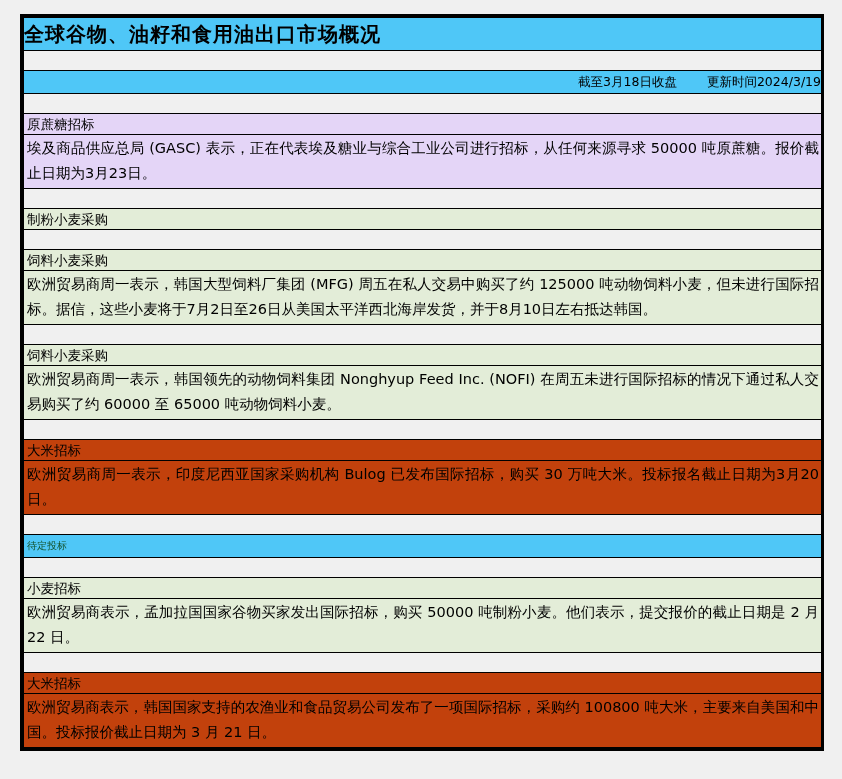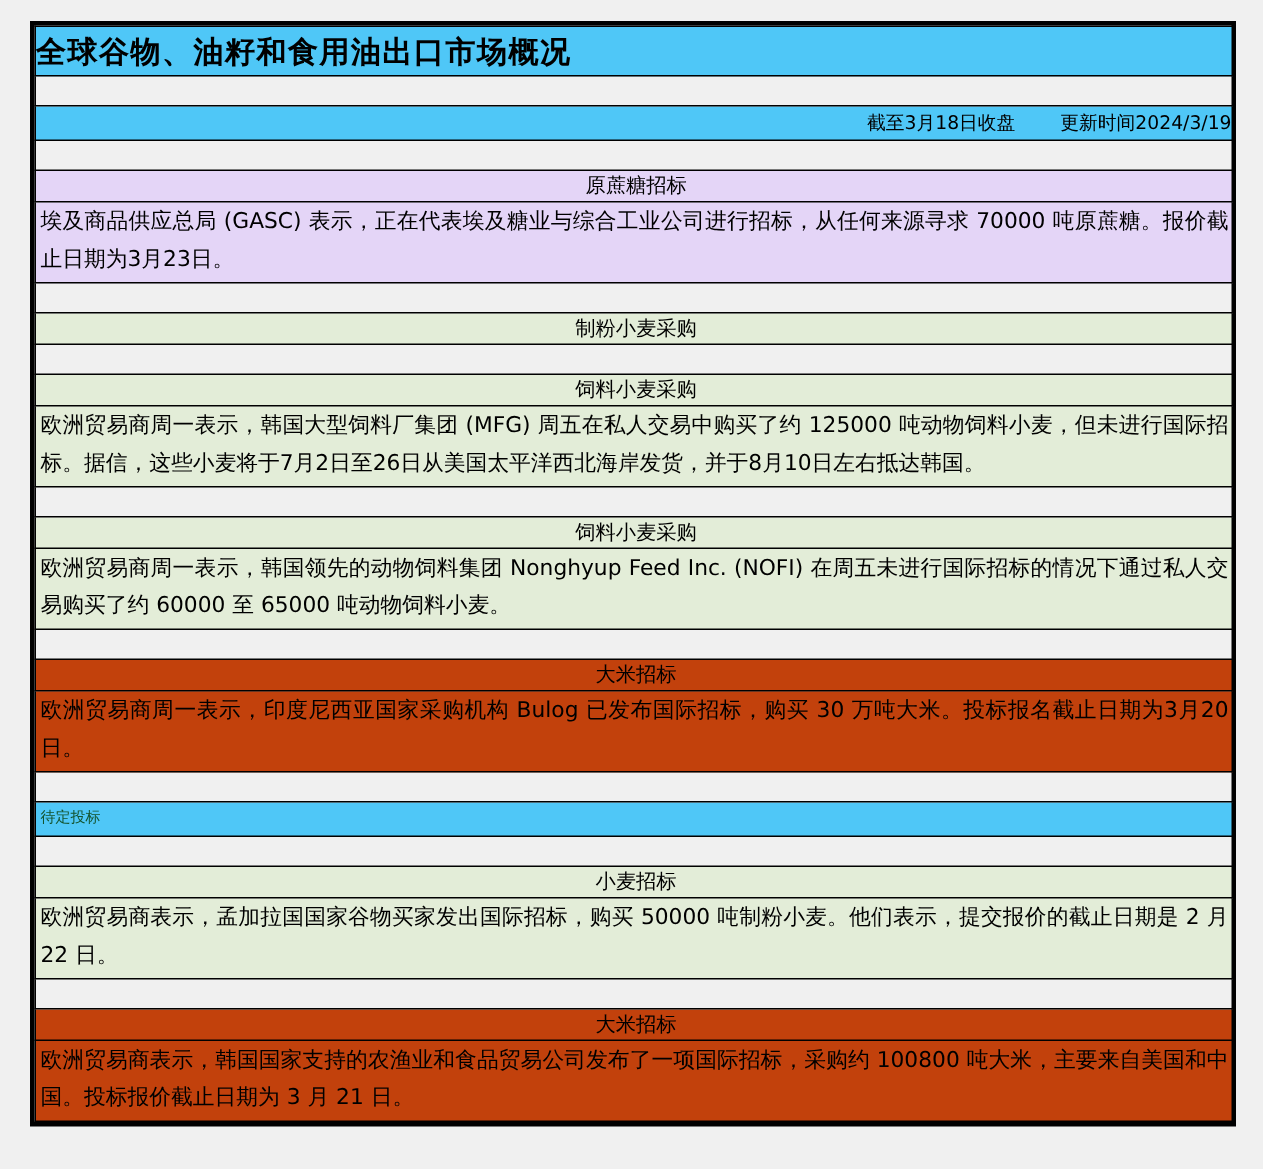--- a/index.html
+++ b/index.html
@@ -73,21 +73,20 @@
 
   .r-subtitle .s1 { margin-right: 30px; }
 
   .r-cat {
     height: 20px;
     font-size: 13.5px;
     color: #000;
     padding-left: 3px !important;
     line-height: 20px;
     white-space: nowrap;
-    text-align: center;
   }
 
   .r-body {
     font-size: 14.5px;
     color: #000;
     line-height: 25px;
     padding: 1px 2px 2px 3px !important;
     text-align: justify;
     text-justify: inter-ideograph;
   }
@@ -133,21 +132,21 @@
         </tr>
 
         <tr>
           <td class="r-gap t-plain">&nbsp;</td>
         </tr>
 
         <tr>
           <td class="r-cat t-purple">原蔗糖招标</td>
         </tr>
         <tr>
-          <td class="r-body t-purple">埃及商品供应总局 (GASC) 表示，正在代表埃及糖业与综合工业公司进行招标，从任何来源寻求 70000 吨原蔗糖。报价截止日期为3月23日。</td>
+          <td class="r-body t-purple">埃及商品供应总局 (GASC) 表示，正在代表埃及糖业与综合工业公司进行招标，从任何来源寻求 50000 吨原蔗糖。报价截止日期为3月23日。</td>
         </tr>
 
         <tr>
           <td class="r-gap-sm t-plain">&nbsp;</td>
         </tr>
 
         <tr>
           <td class="r-cat t-green">制粉小麦采购</td>
         </tr>
 

